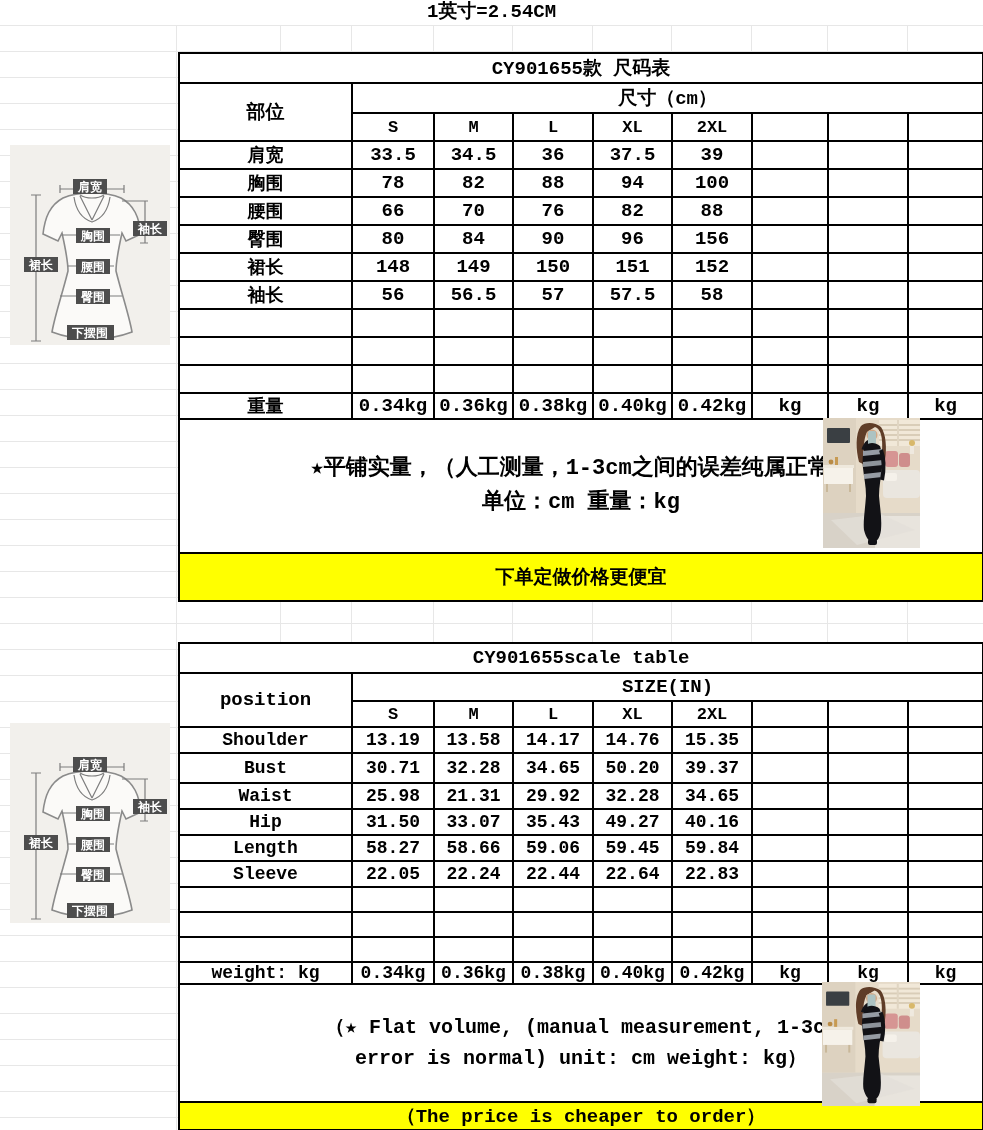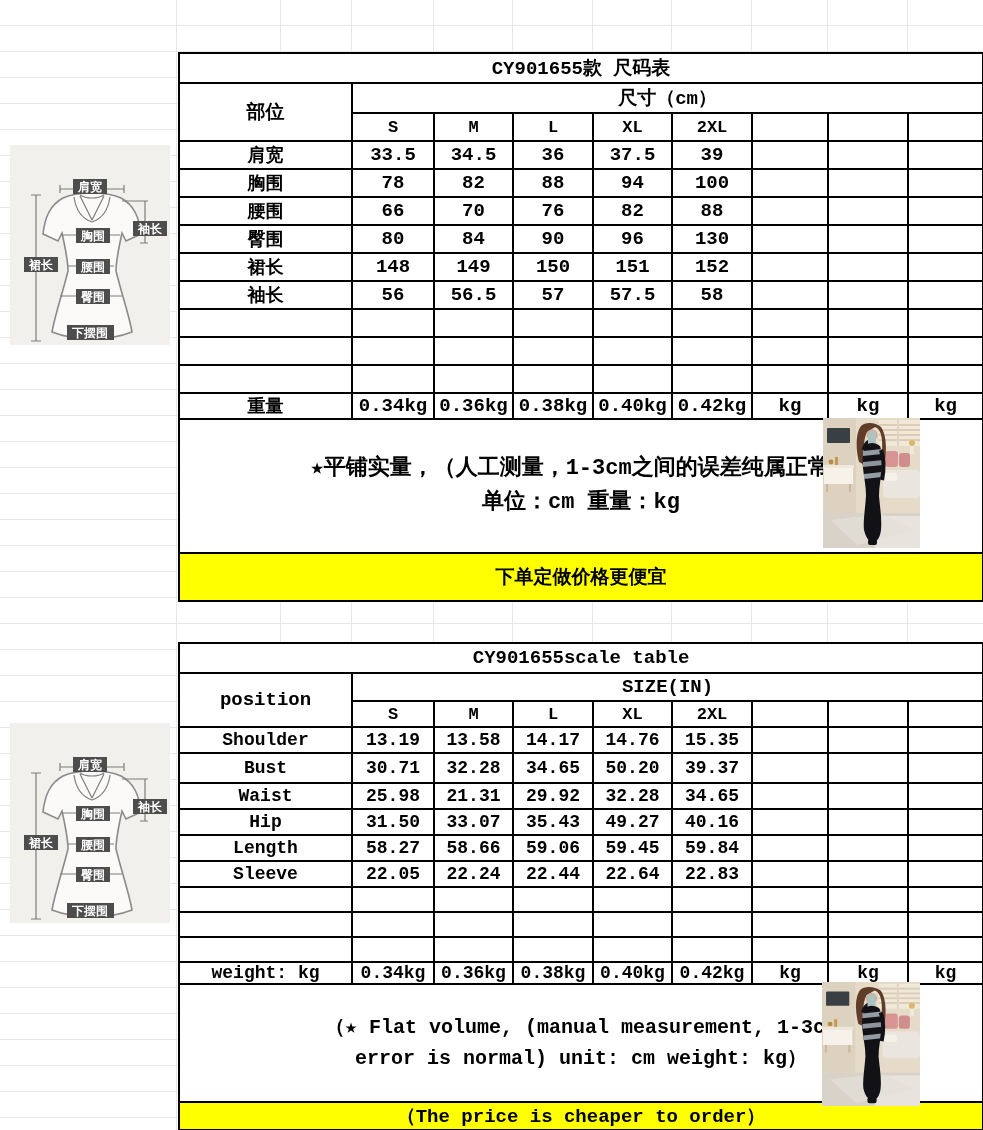--- a/index.html
+++ b/index.html
@@ -56,20 +56,21 @@
   <div class="gridv" style="left:280px"></div>
   <div class="gridv" style="left:351px"></div>
   <div class="gridv" style="left:433px"></div>
   <div class="gridv" style="left:512px"></div>
   <div class="gridv" style="left:592px"></div>
   <div class="gridv" style="left:671px"></div>
   <div class="gridv" style="left:751px"></div>
   <div class="gridv" style="left:827px"></div>
   <div class="gridv" style="left:907px"></div>
 
+  <div class="page-title">1英寸=2.54CM</div>
 
   <table class="sz t-cm">
     <colgroup>
       <col style="width:173px">
         <col style="width:82px">
         <col style="width:79px">
         <col style="width:80px">
       <col style="width:79px">
         <col style="width:80px">
         <col style="width:76px">
@@ -126,21 +127,21 @@
       <td></td>
       <td></td>
       <td></td>
     </tr>
     <tr style="height:28px">
       <td>臀围</td>
       <td class="val">80</td>
       <td class="val">84</td>
       <td class="val">90</td>
       <td class="val">96</td>
-      <td class="val">130</td>
+      <td class="val">156</td>
       <td></td>
       <td></td>
       <td></td>
     </tr>
     <tr style="height:28px">
       <td>裙长</td>
       <td class="val">148</td>
       <td class="val">149</td>
       <td class="val">150</td>
       <td class="val">151</td>

